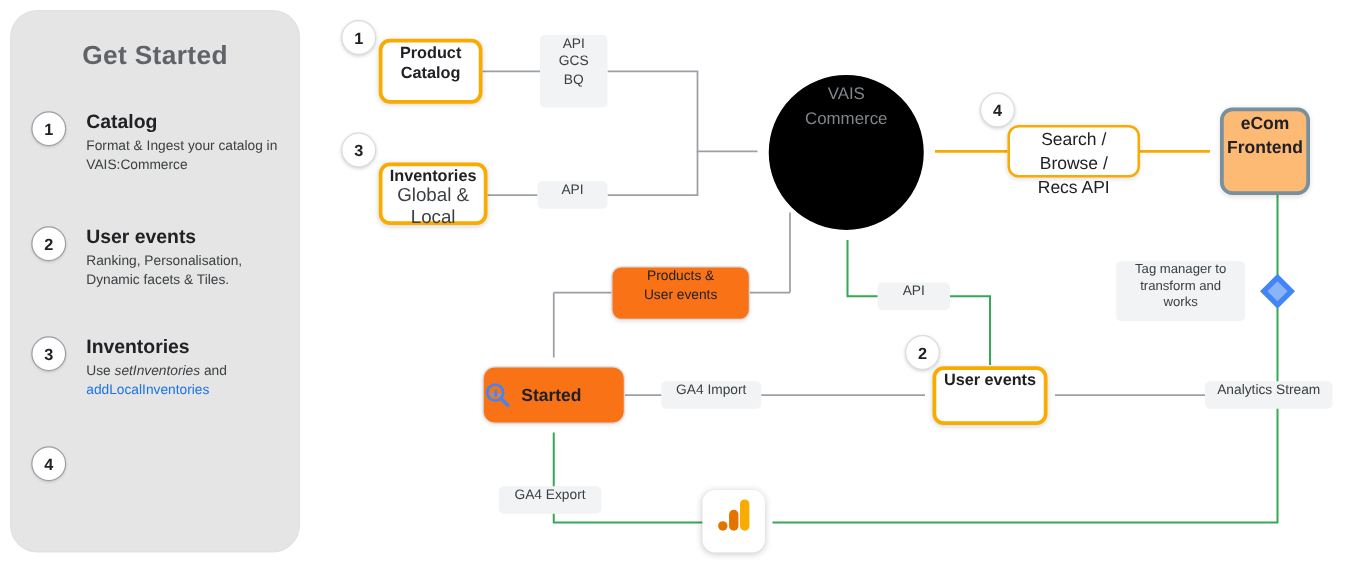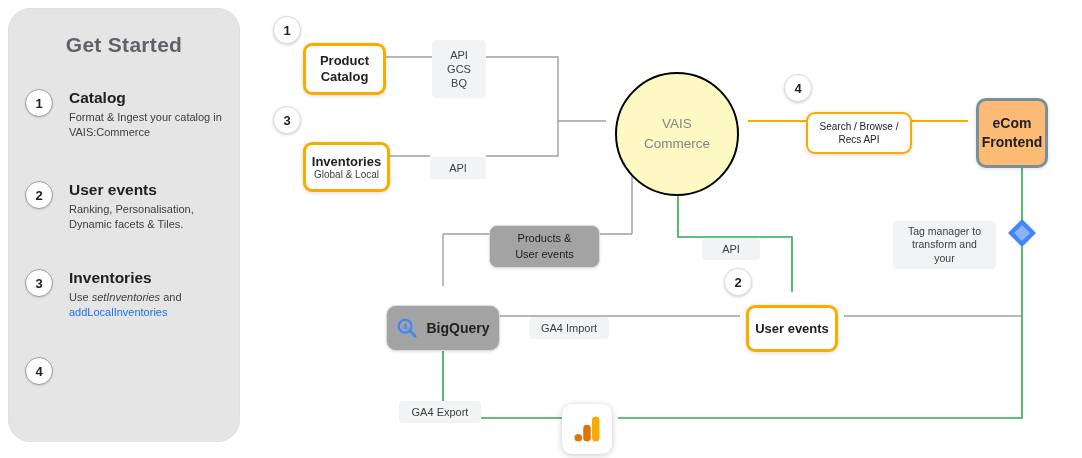--- a/index.html
+++ b/index.html
@@ -23,33 +23,33 @@
           border:1.5px solid #9AA0A6; background:#fff; color:#202124;
           display:flex; align-items:center; justify-content:center;
           font-size:13px; font-weight:bold; box-shadow:0 1px 2px rgba(0,0,0,.12); }
   .stitle { font-size:15.5px; font-weight:bold; color:#202124; margin-bottom:3px; }
   .sdesc  { font-size:11px; color:#3C4043; line-height:1.32; width:155px; }
   .it   { font-style:italic; }
   .lnk  { color:#1A73E8; cursor:pointer; }
 
   
   .node { position:absolute; display:flex; flex-direction:column; align-items:center;
-          justify-content:center; text-align:center; z-index:2;margin-top:12px; }
+          text-align:center; z-index:2; }
   .ybox { background:#fff; border:3px solid #F9AB00; border-radius:9px;
           box-shadow:0 1px 4px rgba(0,0,0,.14); color:#202124; }
   .gbox { background:#F1F3F4; border-radius:4px; color:#3C4043; font-size:11px; line-height:1.3; }
-  .wbox { background:#a3a3a3; border:1px solid #DADCE0; border-radius:8px;
+  .wbox { background:#f97316; border:1px solid #DADCE0; border-radius:8px;
           box-shadow:0 1px 3px rgba(0,0,0,.10); color:#202124; }
   .badge { position:absolute; width:28px; height:28px; border-radius:50%;
            background:#fff; border:1.5px solid #DADCE0; color:#202124;
            display:flex; align-items:center; justify-content:center;
            font-size:13px; font-weight:bold; z-index:4; box-shadow:0 1px 3px rgba(0,0,0,.18); }
   .bold { font-weight:bold; }
   .vais { left:615px; top:60px; width:124px; height:124px; border-radius:50%;
-          background:#fef9c3; border:2px solid #000000; color:#80868B;
+          background:#000000; border:5px solid #000000; color:#80868B;
           font-size:13.5px; font-weight:500; line-height:1.45; }
   .row { flex-direction:row; gap:8px; }
 </style>
 </head>
 <body>
 
 <div class="canvas">
 
   <svg class="wires" width="1082" height="458" viewBox="0 0 1082 458">
     <defs>
@@ -126,32 +126,32 @@
 
   <div class="node gbox" style="left:432px; top:28px; width:54px; height:58px">
     <span>API</span>
     <span>GCS</span>
     <span>BQ</span>
   </div>
 
   <div class="badge" style="left:273px; top:106px">3</div>
   <div class="node ybox" style="left:303px; top:130px; width:87px; height:50px">
     <span class="bold" style="font-size:13px">Inventories</span>
-    <span style="font-size:10px; color:#3C4043">Global &amp; Local</span>
+    <span style="font-size:15px; color:#3C4043">Global &amp; Local</span>
   </div>
 
   <div class="node gbox" style="left:430px; top:145px; width:56px; height:22px">API</div>
 
   <div class="node vais">
     <span>VAIS</span>
     <span>Commerce</span>
   </div>
 
   <div class="badge" style="left:784px; top:74px">4</div>
-  <div class="node ybox" style="left:806px; top:100px; width:106px; height:42px; border-width:2.5px; font-size:10px; line-height:1.35; font-weight:500">
+  <div class="node ybox" style="left:806px; top:100px; width:106px; height:42px; border-width:2.5px; font-size:14px; line-height:1.35; font-weight:500">
     <span>Search / Browse /</span>
     <span>Recs API</span>
   </div>
 
   <div class="node" style="left:976px; top:86px; width:72px; height:70px; background:#fdba74; border:3px solid #78909C; border-radius:10px; font-size:14px; font-weight:bold; line-height:1.35; color:#202124; box-shadow:0 1px 4px rgba(0,0,0,.12)">
     <span>eCom</span>
     <span>Frontend</span>
   </div>
 
   <div class="node wbox" style="left:489px; top:213px; width:111px; height:43px; font-size:11px; line-height:1.4">
@@ -165,36 +165,37 @@
   <div class="node ybox" style="left:746px; top:293px; width:92px; height:47px; font-size:13px; font-weight:bold">User events</div>
 
   <div class="node wbox row" style="left:386px; top:293px; width:114px; height:46px; border-radius:10px">
     <svg width="22" height="22" viewBox="0 0 24 24">
       <circle cx="10" cy="10" r="7" fill="none" stroke="#4285F4" stroke-width="2.4"></circle>
       <line x1="15.4" y1="15.4" x2="21" y2="21" stroke="#4285F4" stroke-width="3" stroke-linecap="round"></line>
       <rect x="6.6" y="9.6" width="2.2" height="4" rx="1" fill="#669DF6"></rect>
       <rect x="9.4" y="7.2" width="2.2" height="6.4" rx="1" fill="#4285F4"></rect>
       <rect x="12.2" y="10.6" width="2.2" height="3" rx="1" fill="#669DF6"></rect>
     </svg>
-    <span style="font-size:14px; font-weight:bold">BigQuery</span>
+    <span style="font-size:14px; font-weight:bold">Started</span>
   </div>
 
   <div class="node gbox" style="left:529px; top:305px; width:80px; height:22px">GA4 Import</div>
 
   <div class="node gbox" style="left:893px; top:209px; width:103px; height:48px; font-size:10.5px">
     <span>Tag manager to</span>
     <span>transform and</span>
-    <span>your</span>
+    <span>works</span>
   </div>
 
   <svg style="position:absolute; left:1006px; top:217px; z-index:3" width="32" height="32" viewBox="0 0 32 32">
     <polygon points="16,2 30,16 16,30 2,16" fill="#4285F4"></polygon>
     <polygon points="16,8 24,16 16,24 8,16" fill="#8AB4F8"></polygon>
   </svg>
 
+  <div class="node gbox" style="left:964px; top:305px; width:102px; height:22px">Analytics Stream</div>
 
   <div class="node gbox" style="left:399px; top:389px; width:82px; height:22px">GA4 Export</div>
 
   <div class="node" style="left:562px; top:392px; width:50px; height:50px; background:#fff; border-radius:10px; box-shadow:0 1px 6px rgba(0,0,0,.22)">
     <svg width="40" height="40" viewBox="0 0 48 48">
       <rect x="30" y="9" width="9" height="30" rx="4.5" fill="#F9AB00"></rect>
       <rect x="19.5" y="19" width="9" height="20" rx="4.5" fill="#E37400"></rect>
       <circle cx="13.5" cy="34.5" r="4.5" fill="#E37400"></circle>
     </svg>
   </div>

